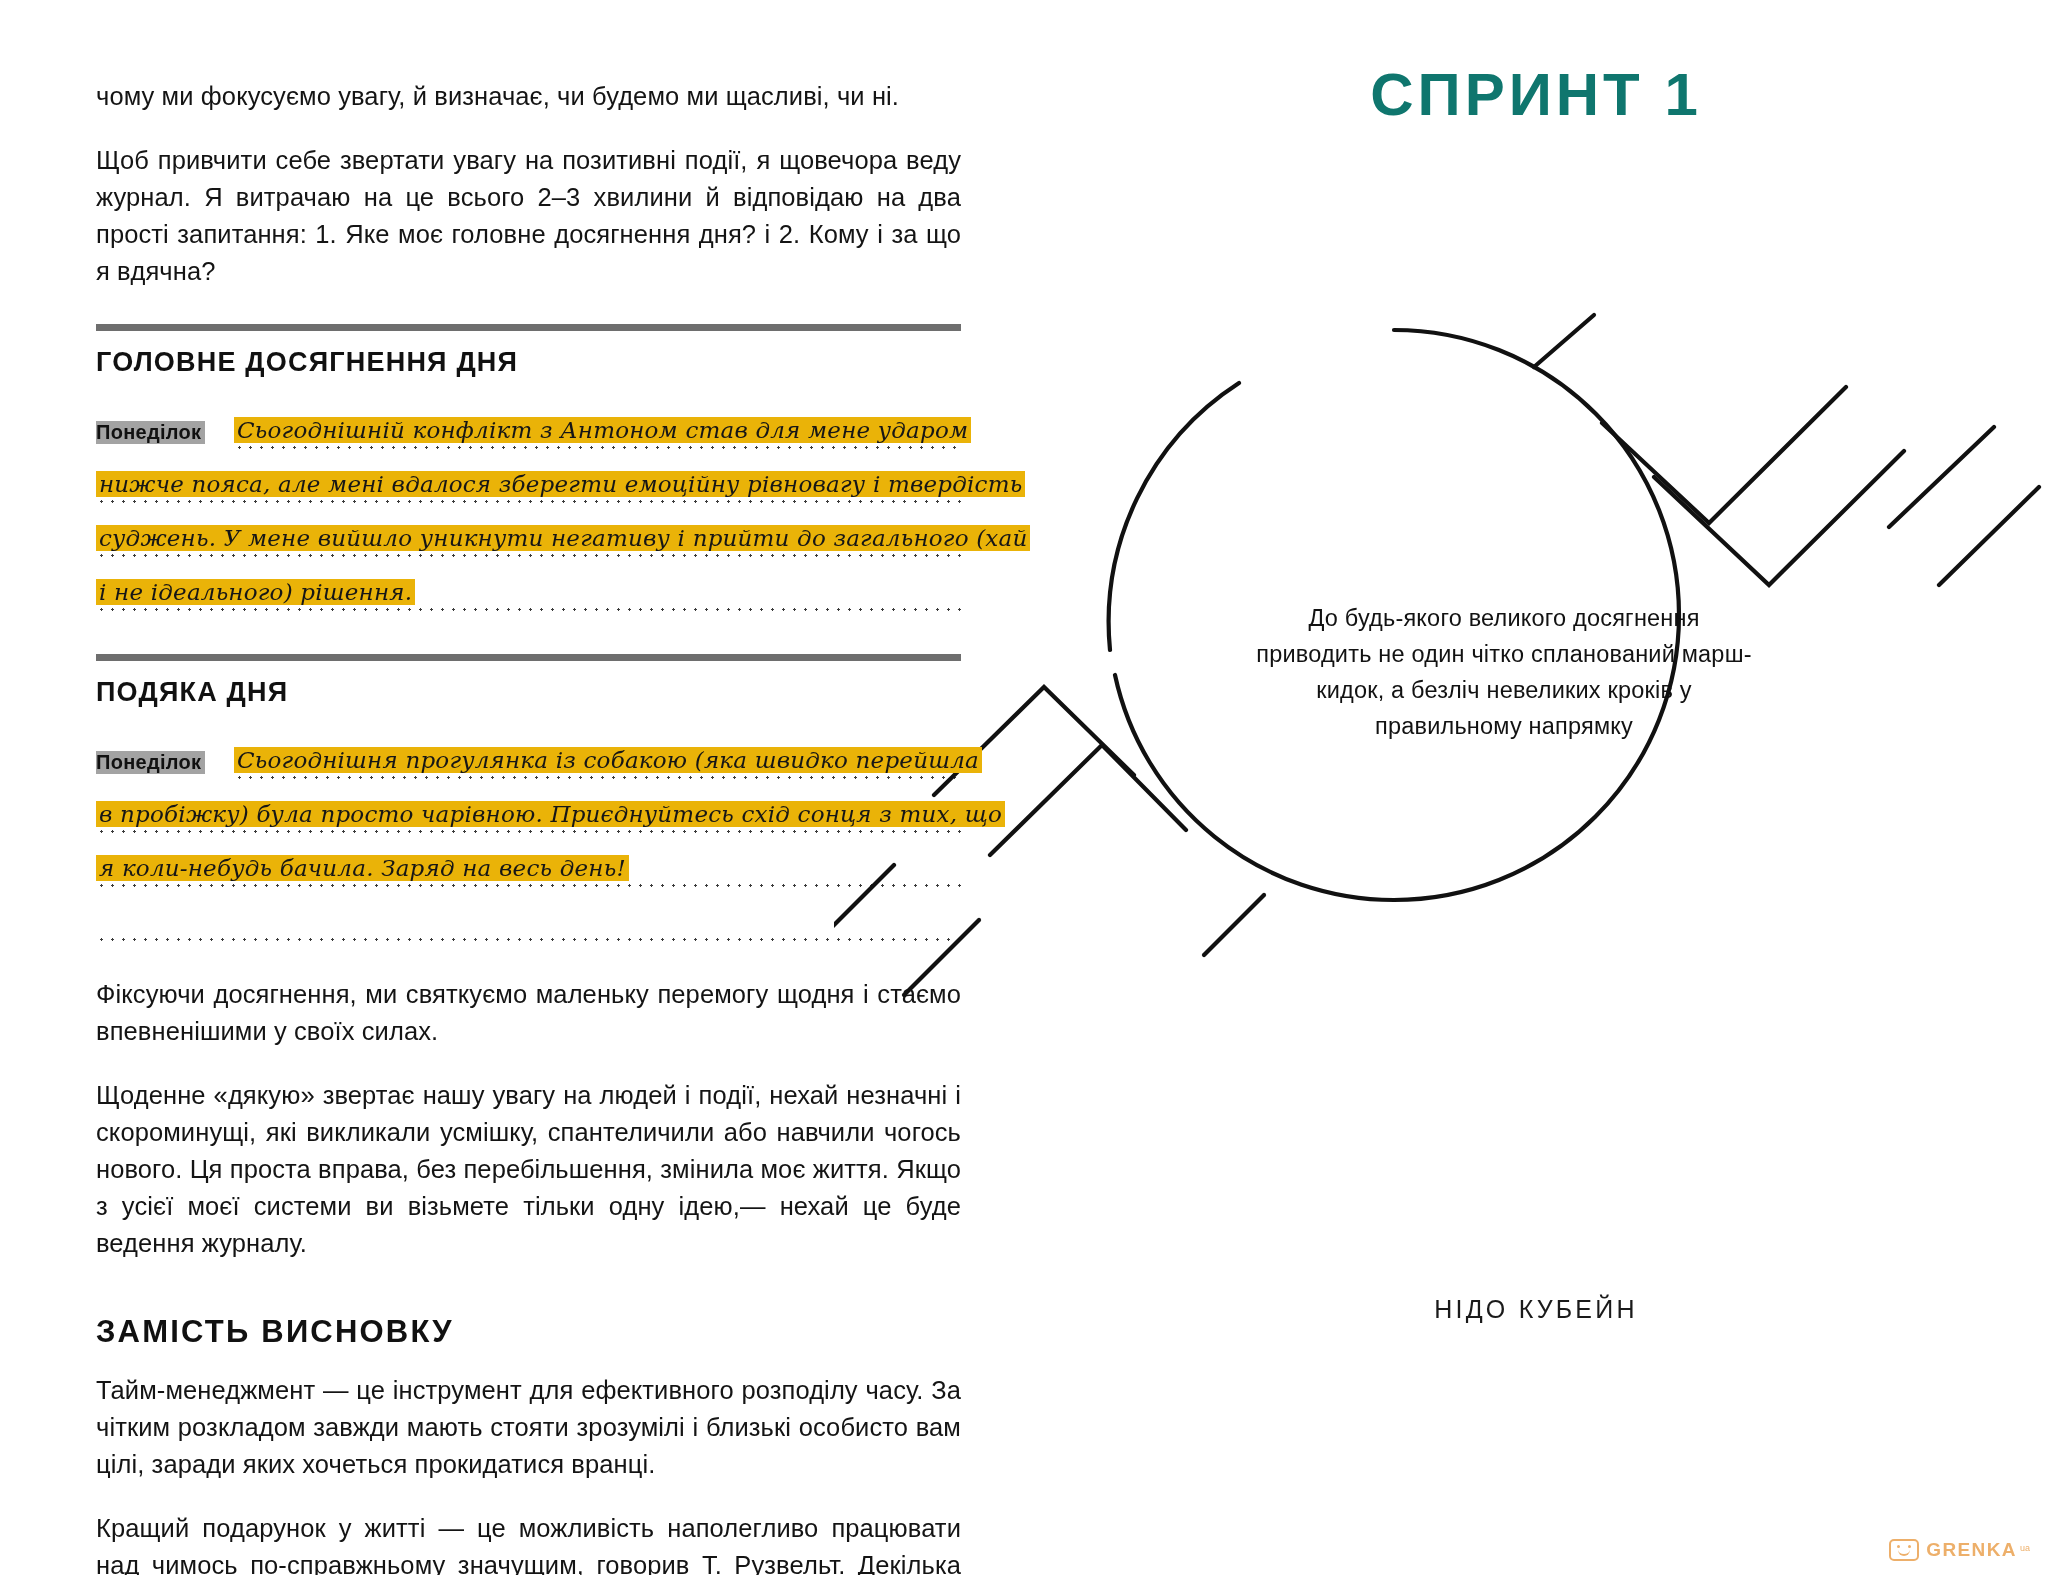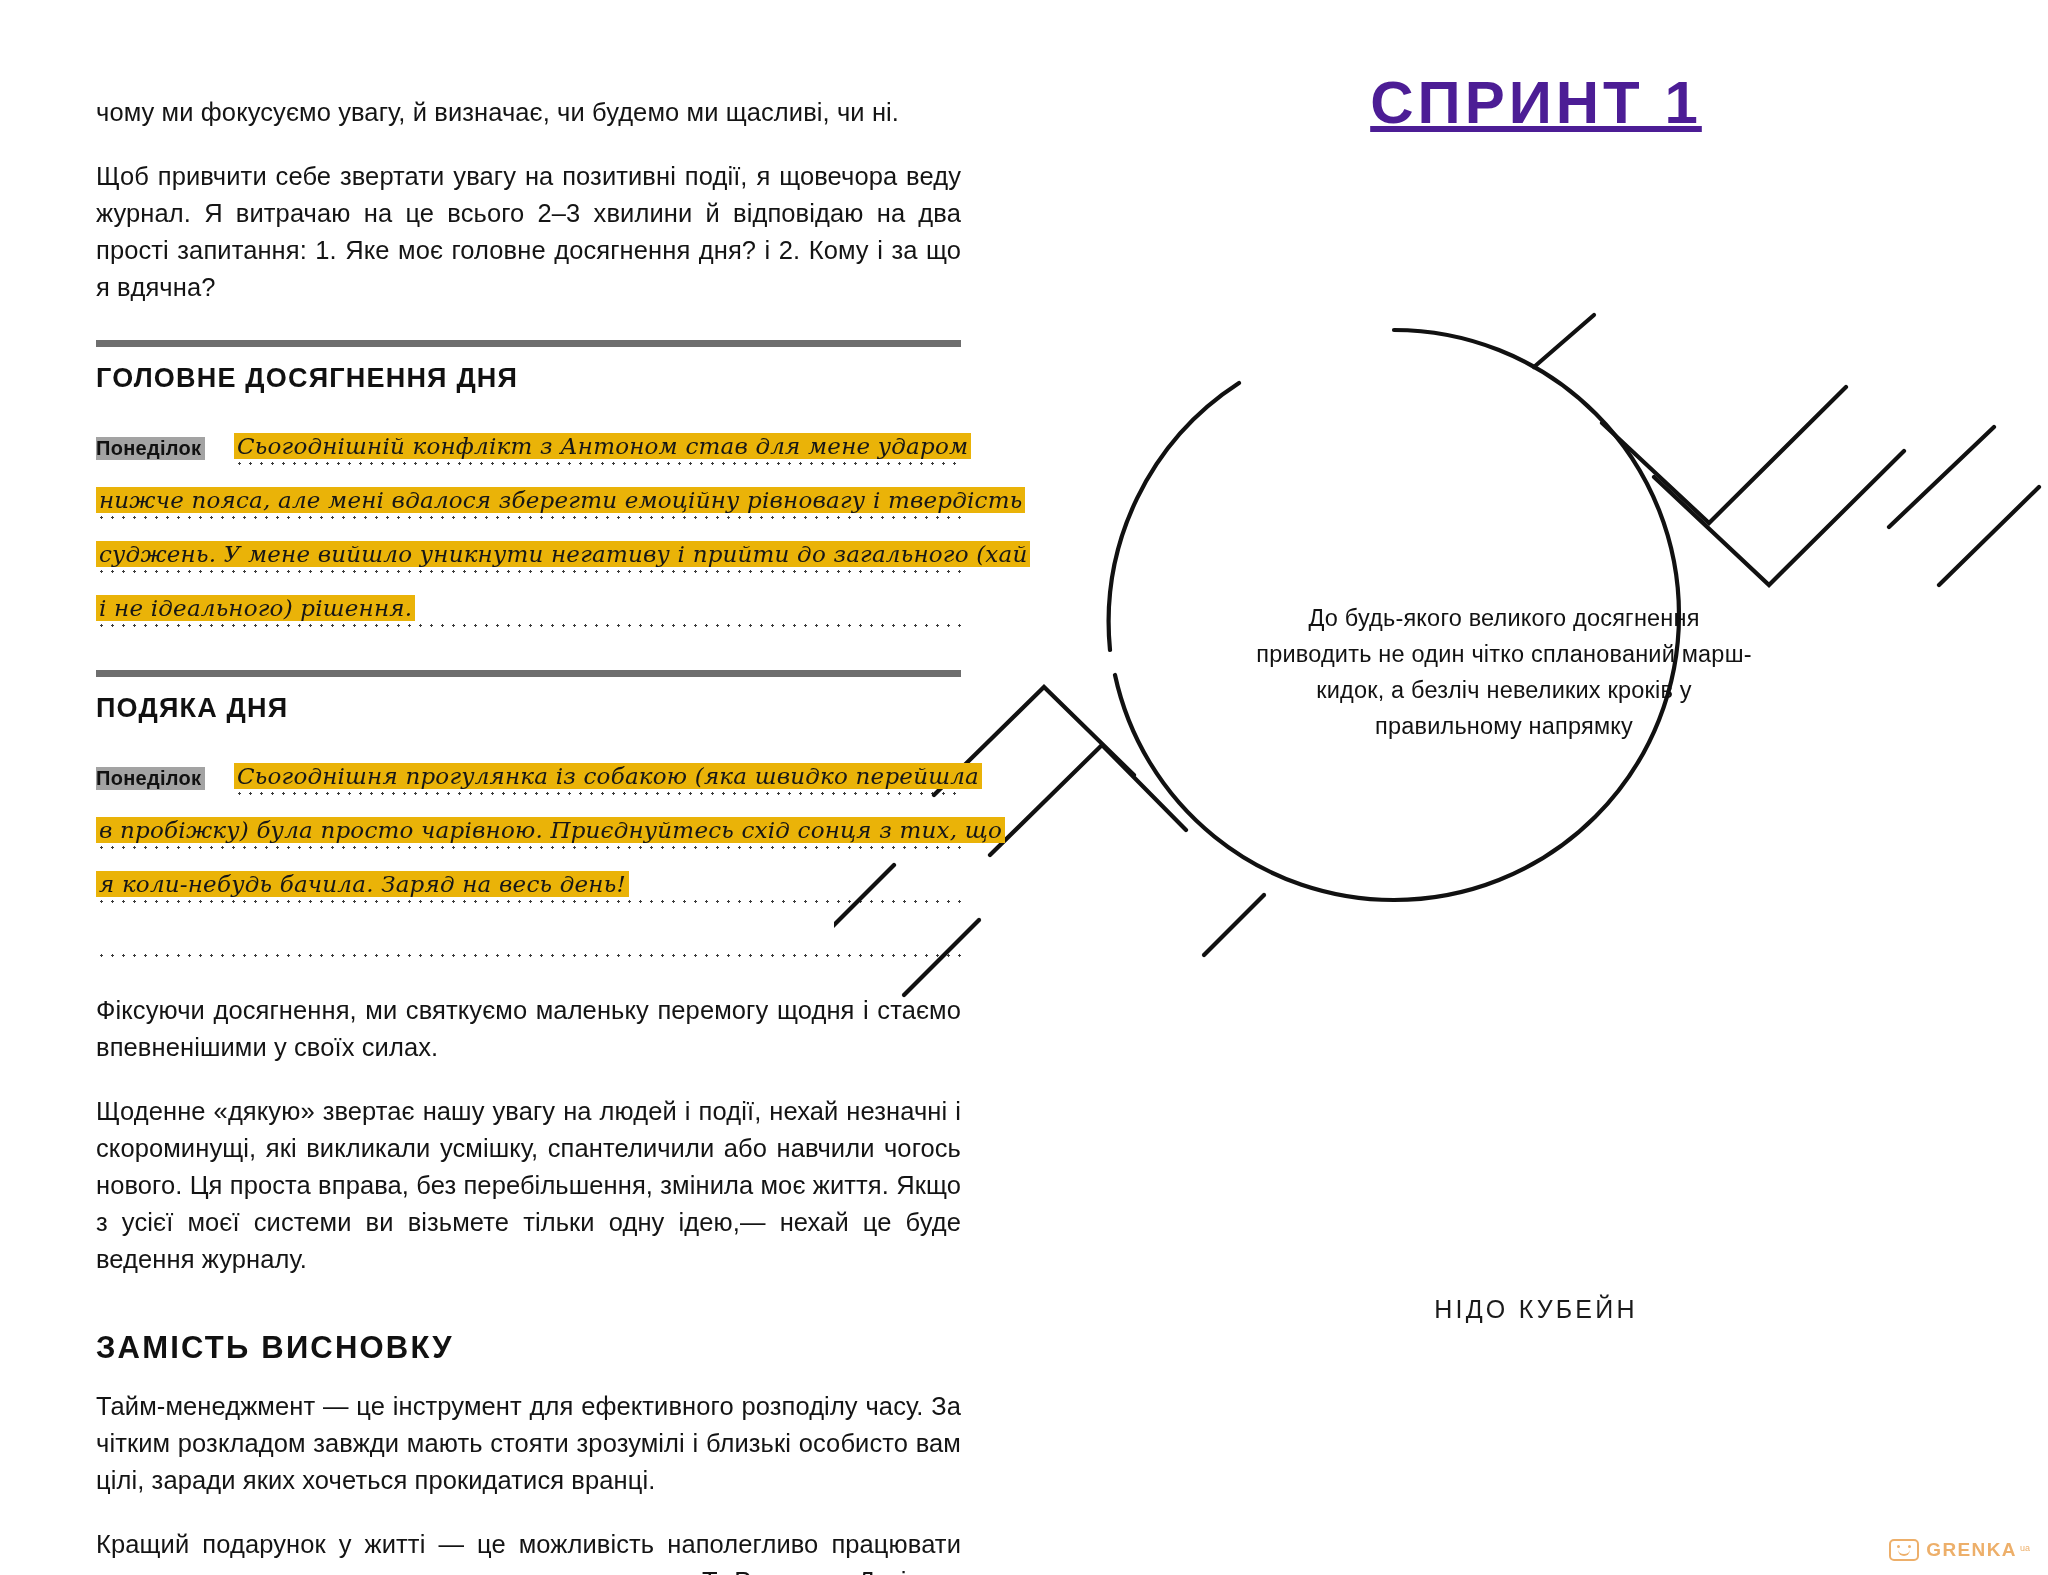--- a/index.html
+++ b/index.html
@@ -9,21 +9,21 @@
     background:#ffffff;
     font-family:"Liberation Sans","DejaVu Sans",sans-serif;
     color:#1a1a1a;
     overflow:hidden;
     position:relative;
   }
   .spread{position:relative;width:2048px;height:1575px;}
 
   
   .page-left{
-    position:absolute;left:0;top:16px;width:1024px;height:1357px;
+    position:absolute;left:0;top:0;width:1024px;height:1357px;
     padding:1px;box-sizing:border-box;
   }
   .col{
     position:absolute;left:96px;top:78px;width:865px;
   }
   p.body{
     font-size:25.5px;
     line-height:37px;
     margin:0 0 27px 0;
     text-align:justify;
@@ -81,27 +81,26 @@
     z-index:2;
   }
   .jline .hw.off{left:138px;}
   .jline .hw.full{left:0;}
 
   
   .page-right{
     position:absolute;left:1024px;top:0;width:1024px;height:1575px;
   }
   .sprint-title{
-    position:absolute;top:68px;left:0;width:1024px;
+    position:absolute;top:60px;left:0;width:1024px;
     text-align:center;
     font-size:60px;
     font-weight:700;
     letter-spacing:4px;
-    color:#4c1d95;
-    text-decoration:underline;
+    color:#0f766e;
   }
   .art{
     position:absolute;left:-190px;top:255px;width:1240px;height:830px;
   }
   .quote{
     position:absolute;
     left:230px;top:600px;width:500px;
     text-align:center;
     font-size:23.5px;
     line-height:36px;

